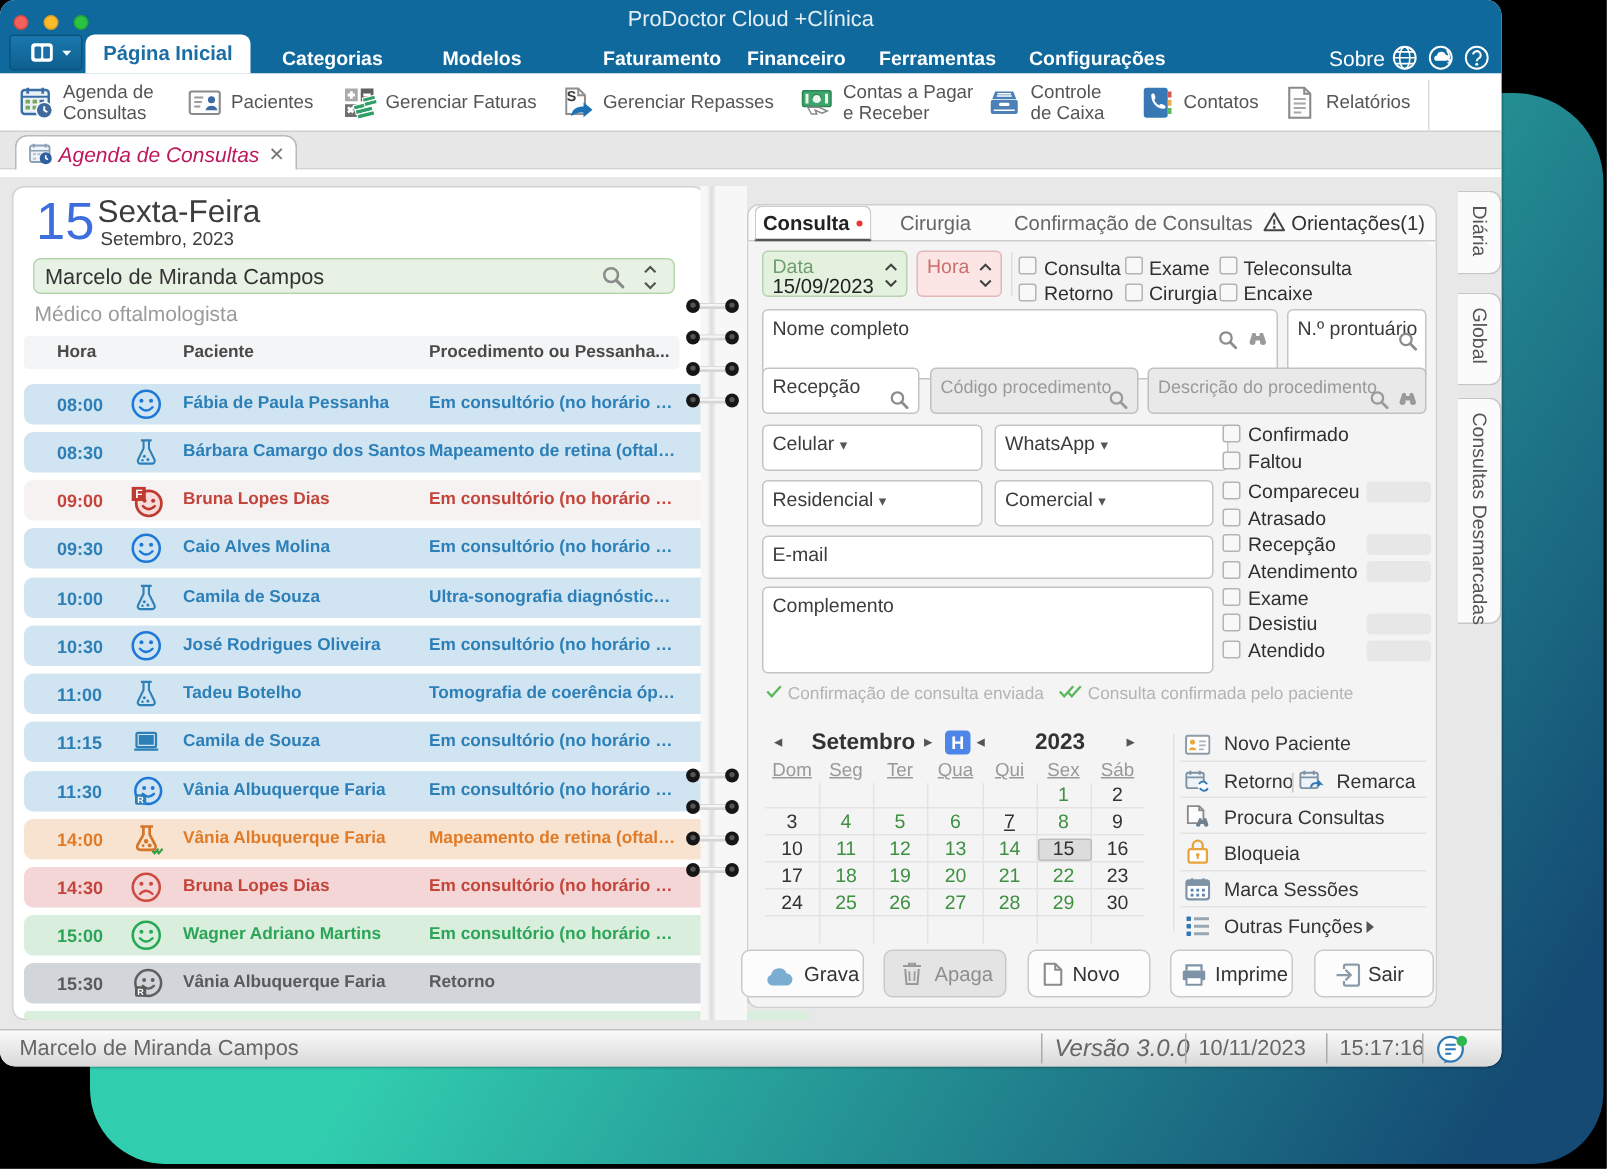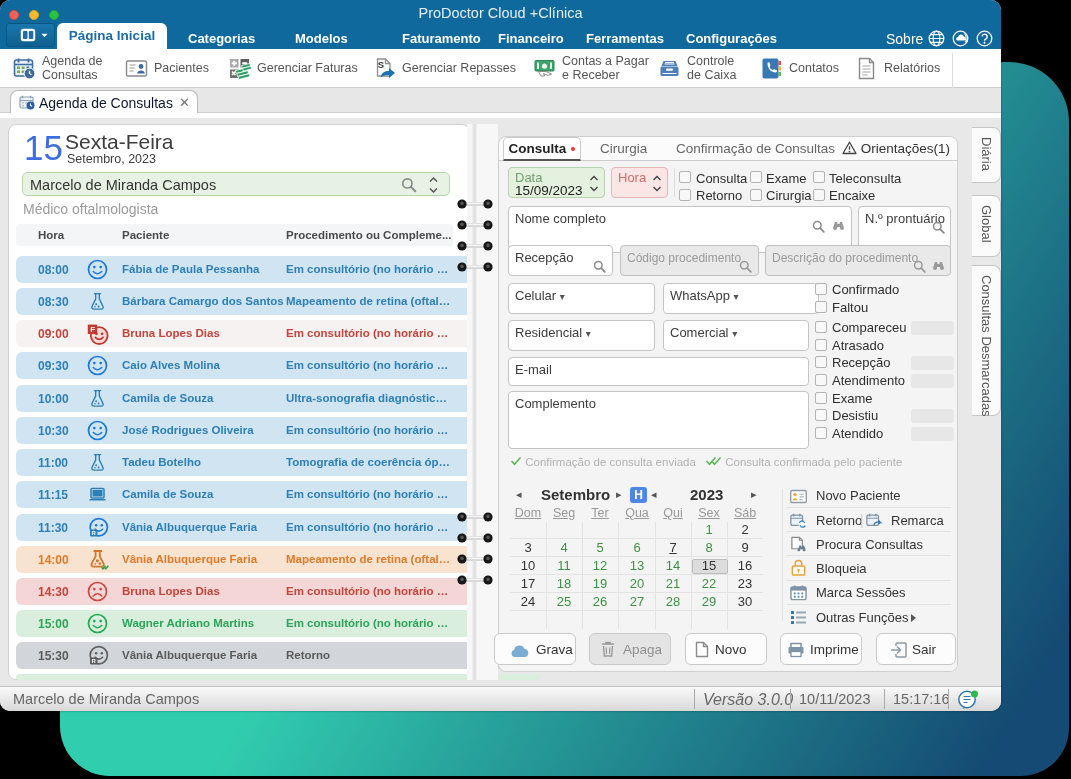--- a/index.html
+++ b/index.html
@@ -23,21 +23,21 @@
 .hicon { position:absolute; top:30px; width:17px; height:17px; }
 
 #toolbar { position:absolute; left:0; top:49px; width:1001px; height:39px; background:#fff; border-bottom:1px solid #cfcfcf; }
 .titem { position:absolute; top:0; height:38px; display:flex; align-items:center; }
 .titem .ticon { width:23px; height:23px; flex:none; }
 .titem .tlabel { margin-left:6px; font-size:12.5px; color:#555; line-height:1.15; }
 
 #tabstrip { position:absolute; left:0; top:88px; width:1001px; height:25px; background:#e7e7e7; border-bottom:1px solid #d0d0d0;}
 #tabwhite { position:absolute; left:0; top:113px; width:1001px; height:5px; background:#fff; }
 #doctab { position:absolute; left:10px; top:2px; width:188px; height:24px; background:#fff; border:1px solid #b9b9b9; border-bottom:none; border-radius:8px 8px 0 0; }
-#doctab .dtxt { position:absolute; left:28px; top:4px; font-size:14px; color:#0f172a; }
+#doctab .dtxt { position:absolute; left:28px; top:4px; font-size:14px; color:#be185d;font-style:italic; }
 #doctab .dx { position:absolute; left:168px; top:4px; font-size:13px; color:#777; }
 
 #content { position:absolute; left:0; top:118px; width:1001px; height:568px; background:#e8e8e8; }
 
 #statusbar { position:absolute; left:0; top:686px; width:1001px; height:25px; background:linear-gradient(#fafafa,#d8d8d8); border-top:1px solid #c2c2c2; }
 #statusbar .sname { position:absolute; left:13px; top:4px; font-size:14.5px; color:#666; }
 #statusbar .sver { position:absolute; left:703px; top:4px; font-size:16px; color:#666;font-style:italic; }
 #statusbar .sdate { position:absolute; left:799px; top:4px; font-size:14.5px; color:#666; }
 #statusbar .stime { position:absolute; left:893px; top:4px; font-size:14.5px; color:#666; }
 .svsep { position:absolute; top:2px; width:1px; height:20px; background:#aaa; }
@@ -266,21 +266,21 @@
         </svg>
       <svg style="position:absolute;right:10px;top:3px;" width="11" height="18" viewBox="0 0 11 18">
           <path d="M2 5.5 L5.5 2 L9 5.5" fill="none" stroke="#555" stroke-width="1.5"></path>
           <path d="M2 12.5 L5.5 16 L9 12.5" fill="none" stroke="#555" stroke-width="1.5"></path>
         </svg>
     </div>
     <div id="ldoc">Médico oftalmologista</div>
     <div id="lhead">
       <span style="left:22px;">Hora</span>
       <span style="left:106px;">Paciente</span>
-      <span style="left:270px;">Procedimento ou Compleme...</span>
+      <span style="left:270px;">Procedimento ou Pessanha...</span>
     </div>
     <div id="rows">
       <div class="lrow rowblue" style="top:256px;">
           <span class="rt">08:00</span>
           <span class="ri"><svg width="21" height="21" viewBox="0 0 21 21">
               <circle cx="10.5" cy="10.5" r="9" fill="none" stroke="#1e78d8" stroke-width="1.7"></circle>
               <circle cx="7.3" cy="8.1" r="1.35" fill="#1e78d8"></circle>
               <circle cx="13.7" cy="8.1" r="1.35" fill="#1e78d8"></circle>
               <path d="M6.3 12.5 q4.2 4.4 8.4 0" fill="none" stroke="#1e78d8" stroke-width="1.6" stroke-linecap="round"></path>
             </svg></span>

